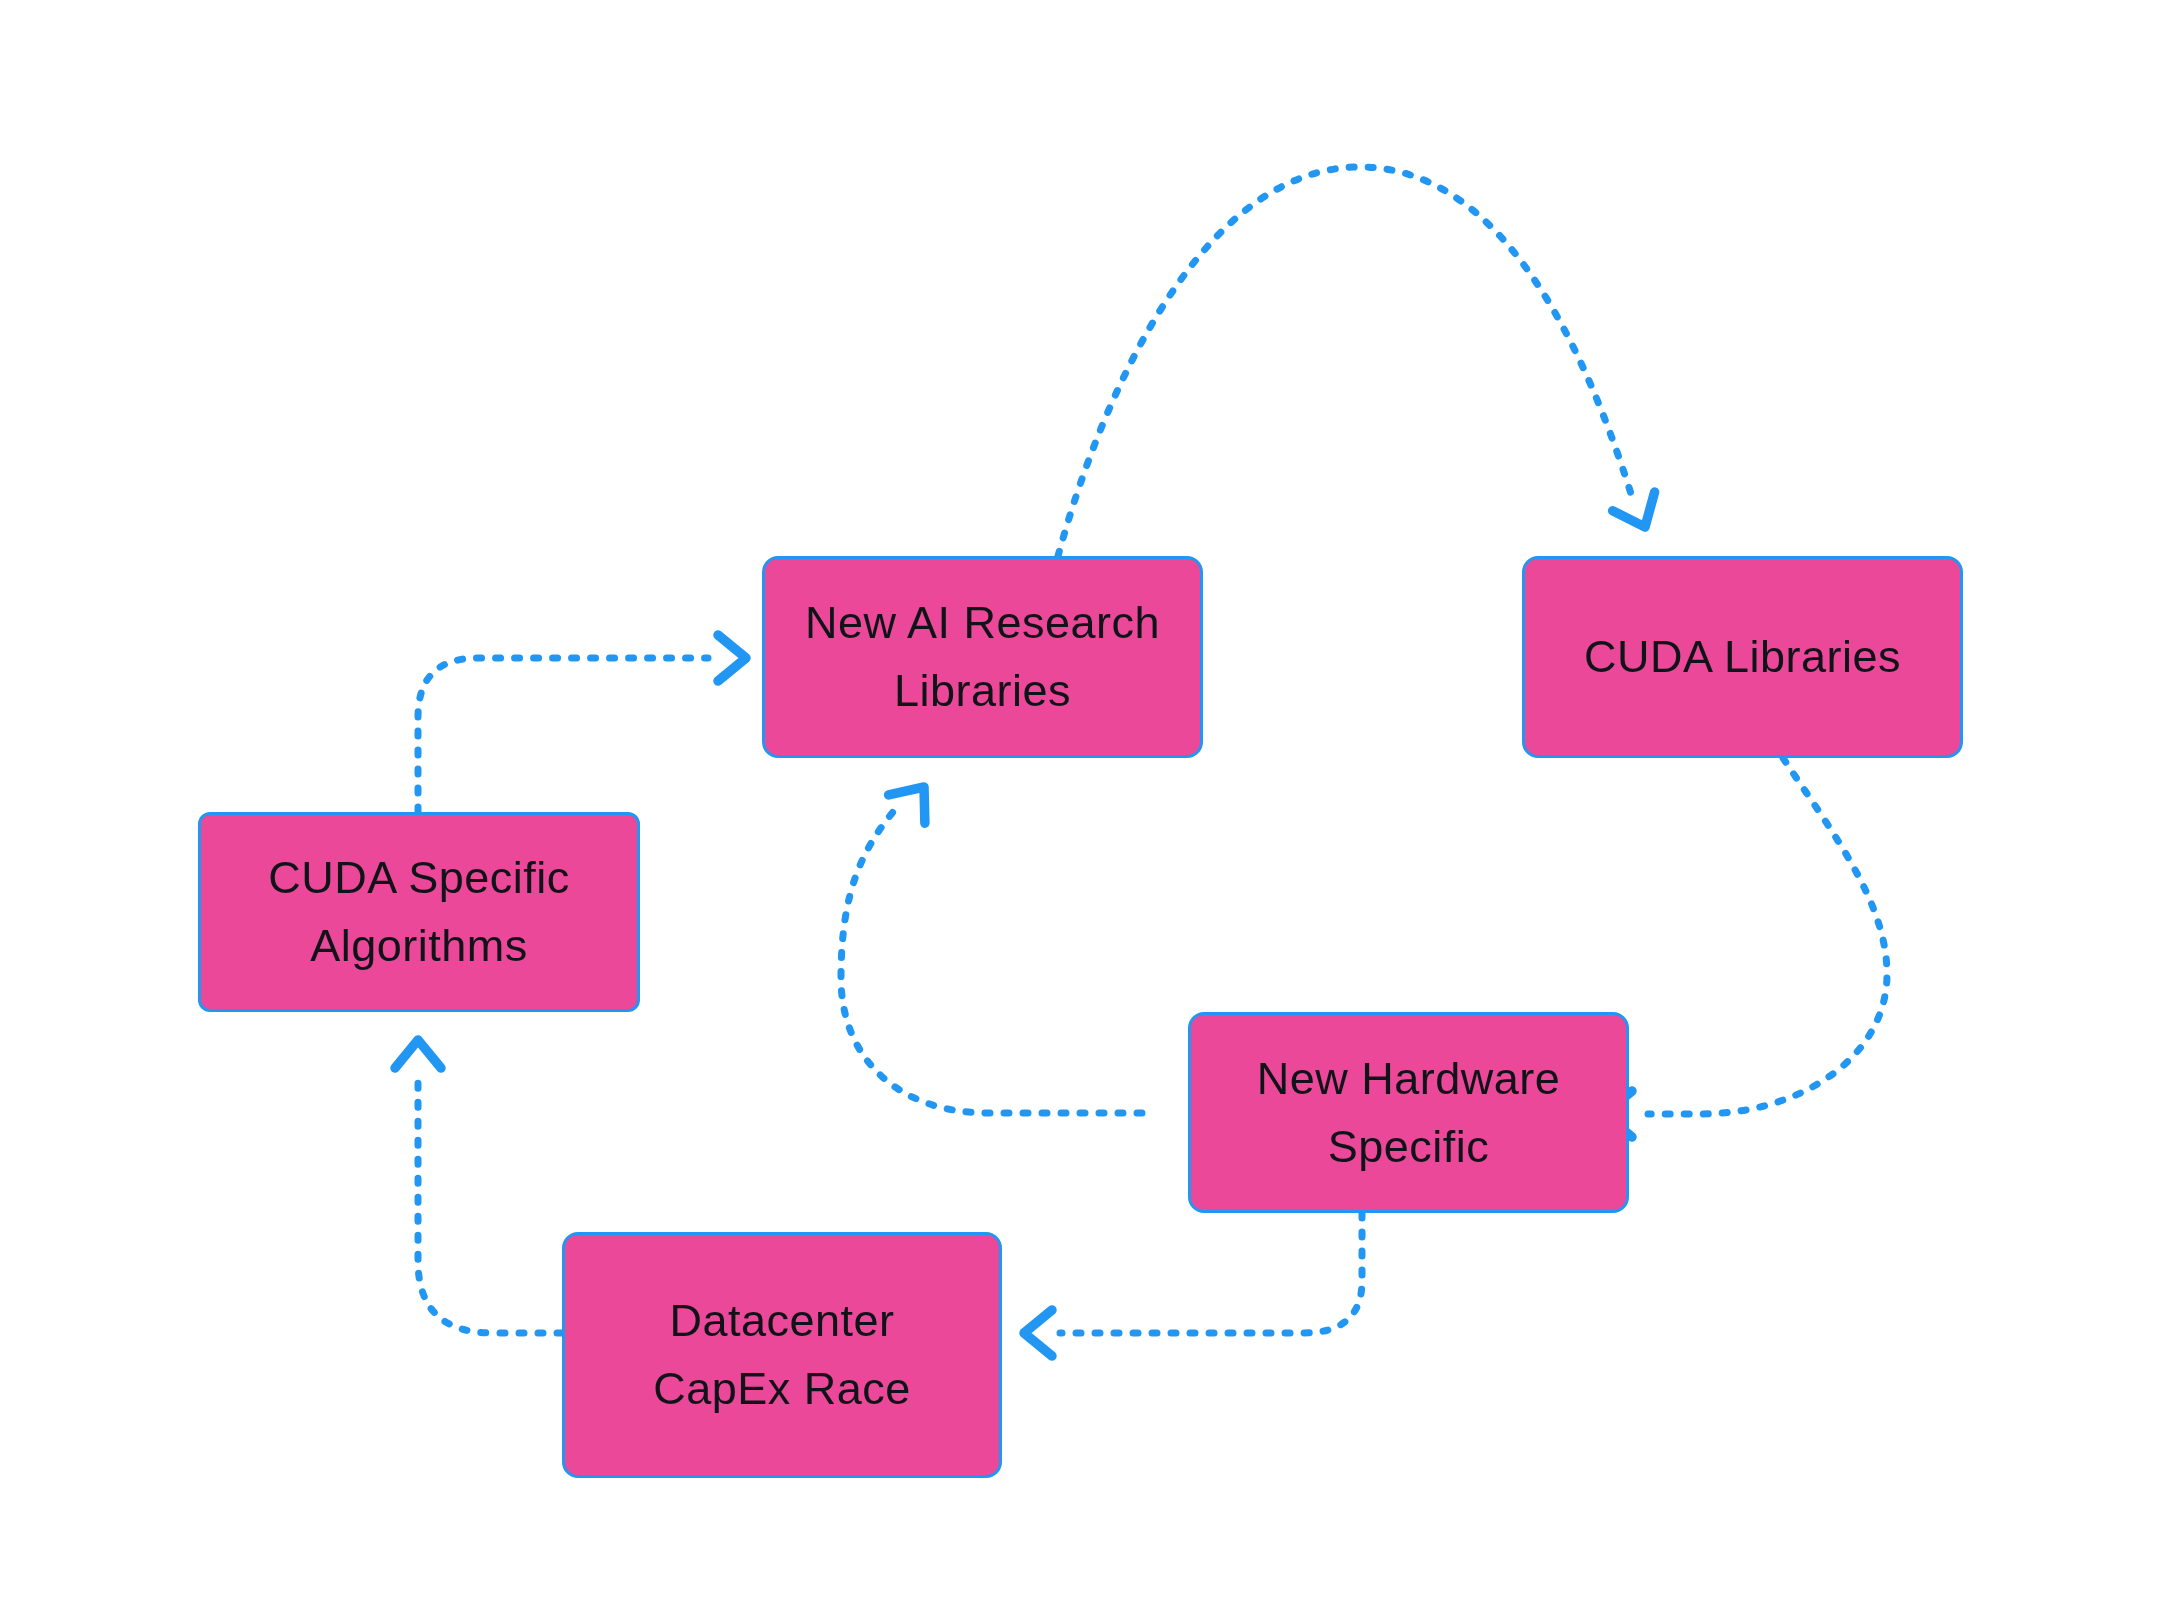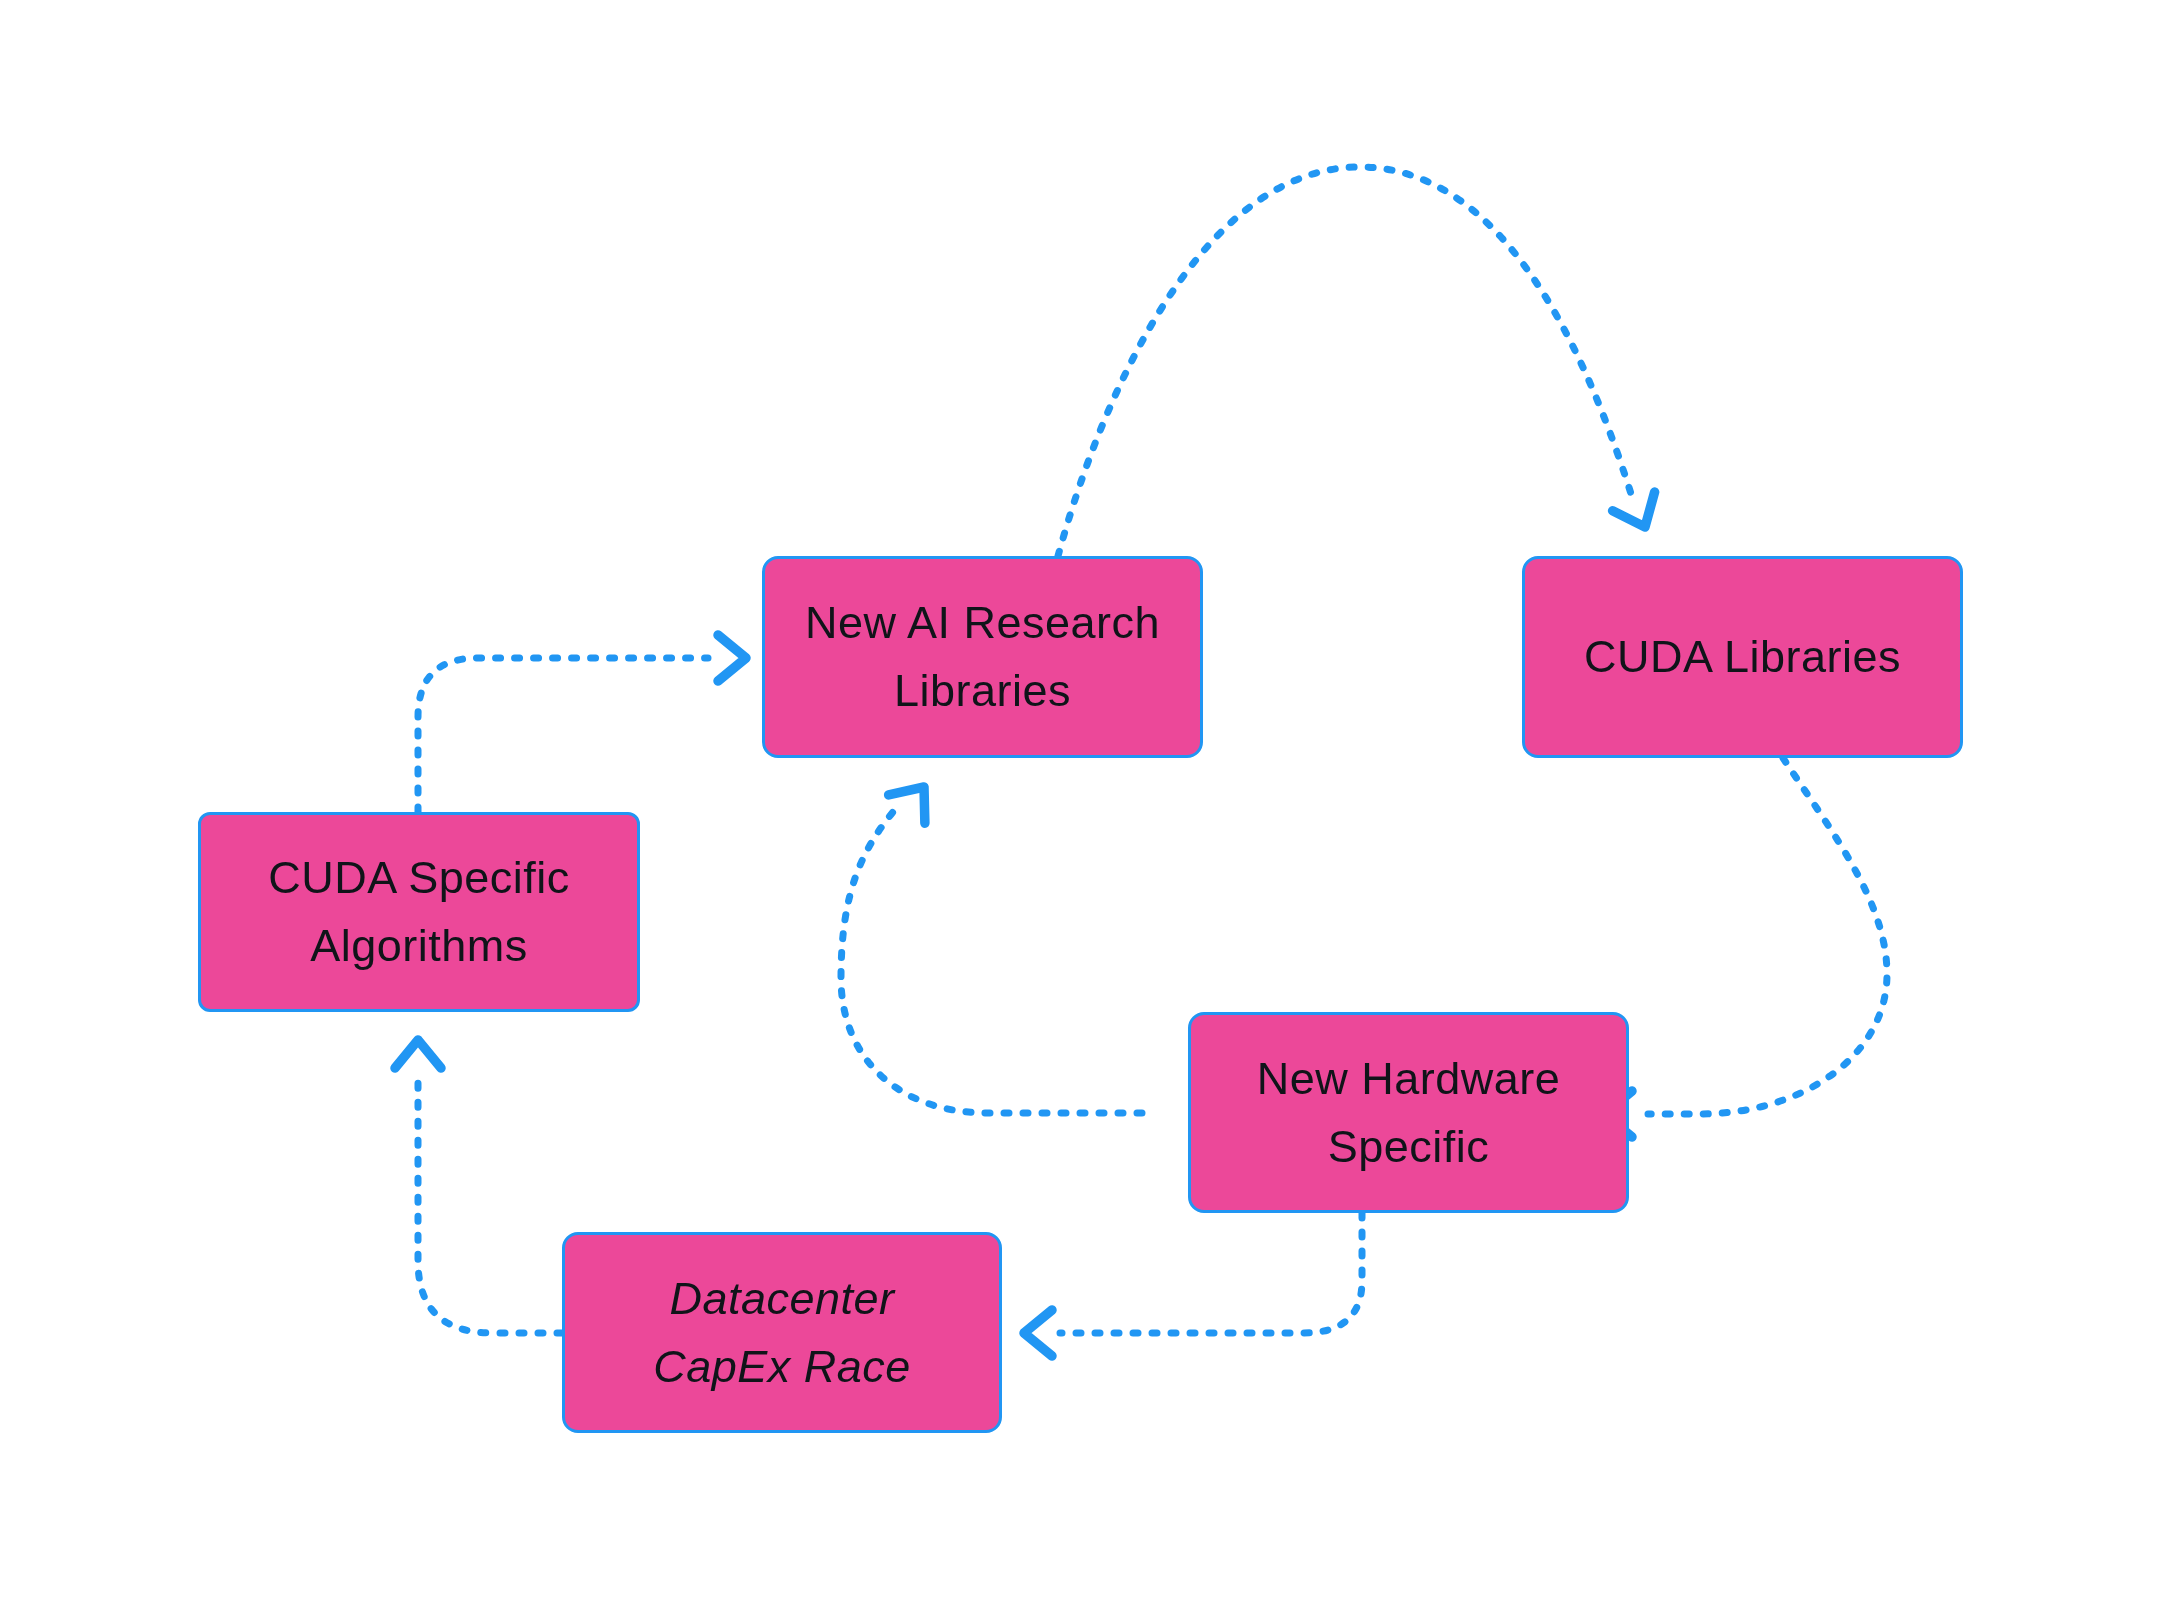--- a/index.html
+++ b/index.html
@@ -111,21 +111,21 @@
     </div>
   </div>
 
   <div class="node" style="left:1142px; top:1012px; width:441px; height:201px;margin-left:46px;">
     <div class="label">
       <span class="line">New Hardware</span>
       <span class="line">Specific</span>
     </div>
   </div>
 
-  <div class="node" style="left:562px; top:1232px; width:440px; height:201px;font-style:italic;">
+  <div class="node" style="left:562px; top:1232px; width:440px; height:246px;">
     <div class="label">
       <span class="line">Datacenter</span>
       <span class="line">CapEx Race</span>
     </div>
   </div>
 
   <div class="node" style="left:198px; top:812px; width:442px; height:200px;border-radius:12px;">
     <div class="label">
       <span class="line">CUDA Specific</span>
       <span class="line">Algorithms</span>

